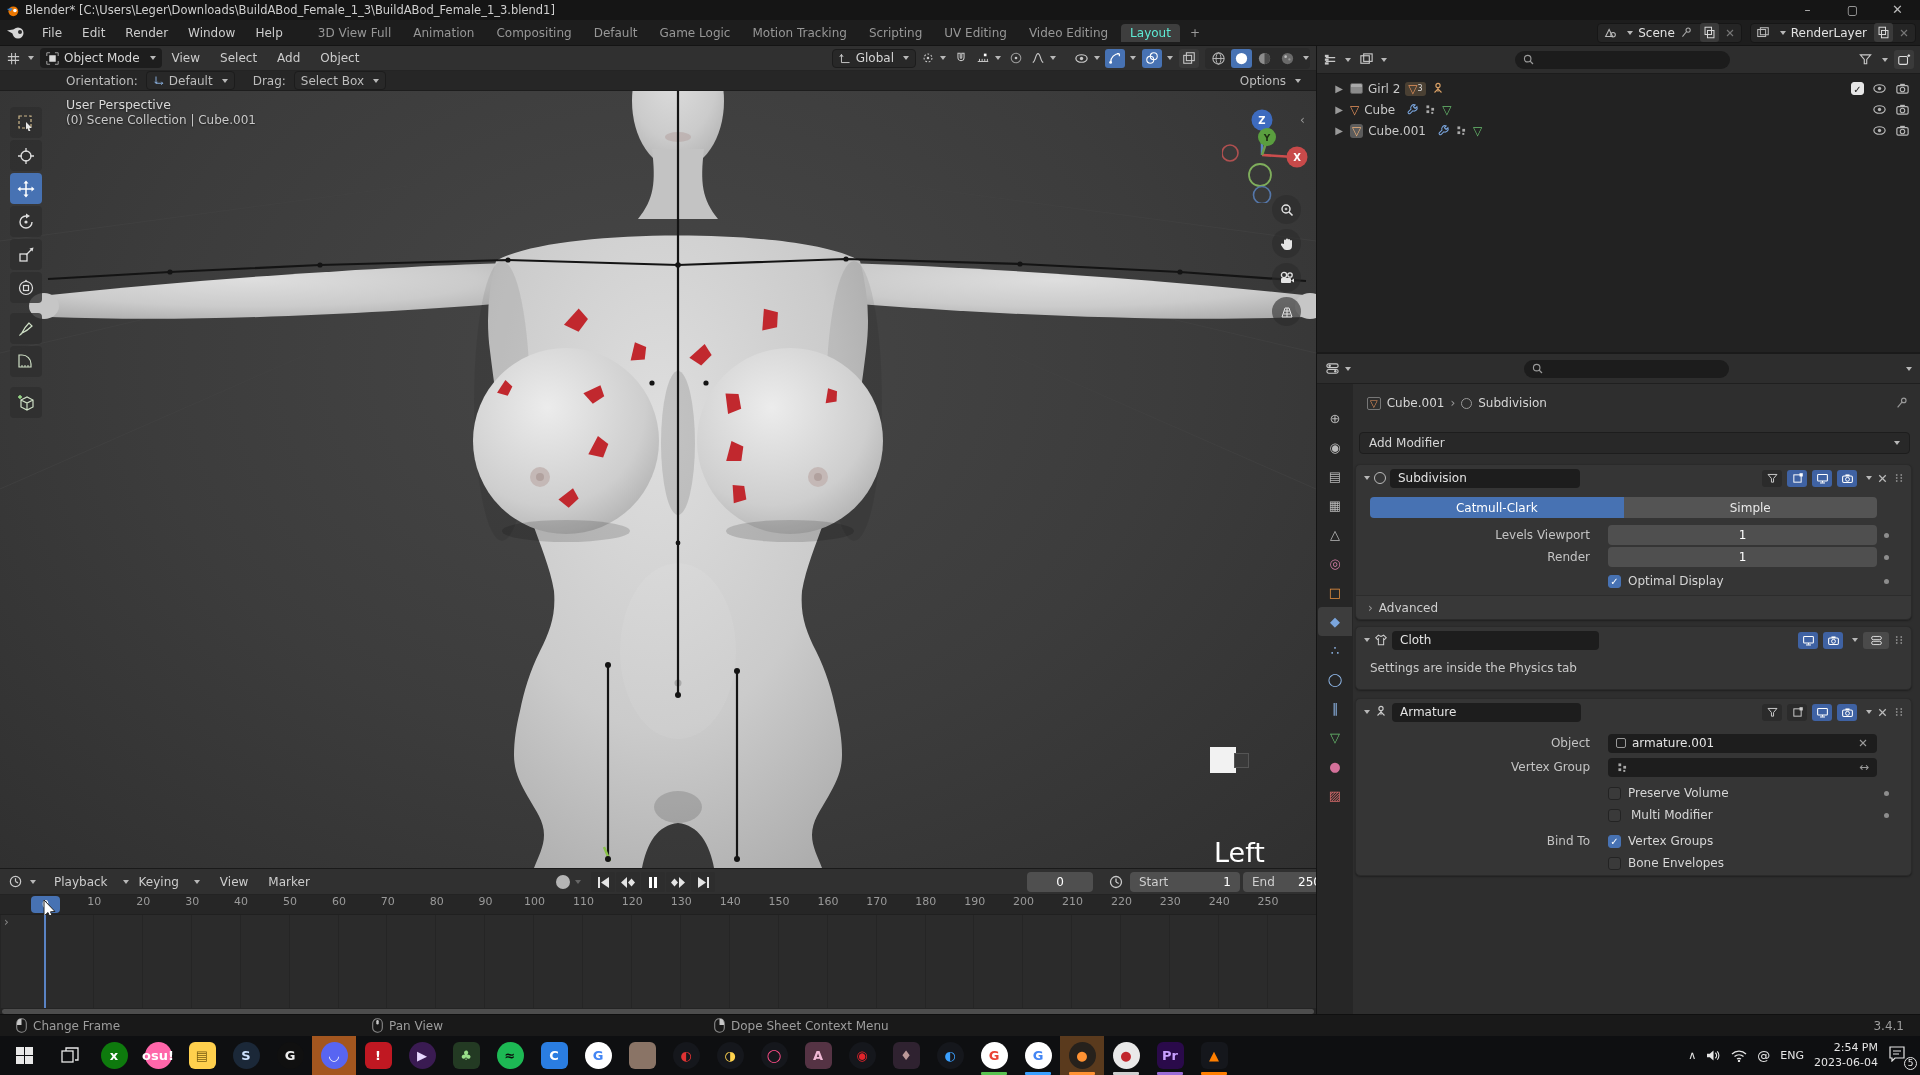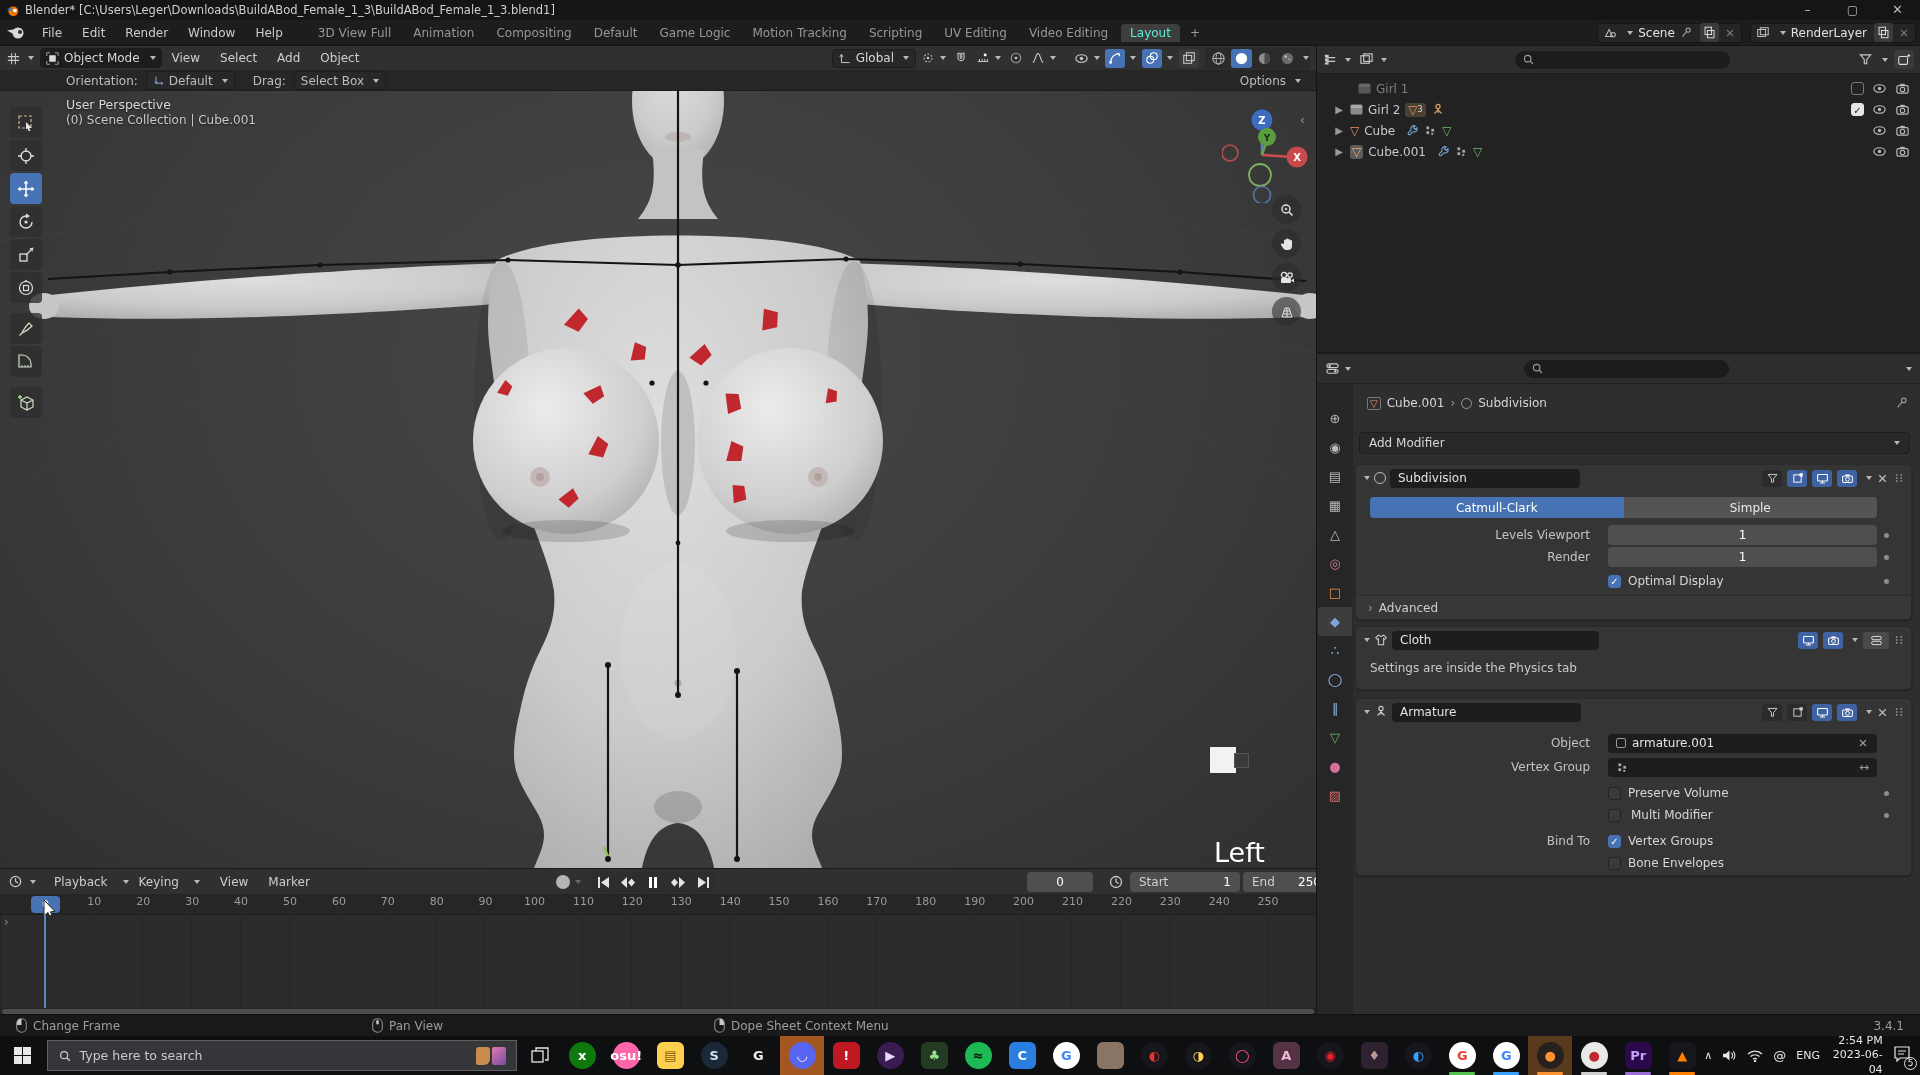--- a/index.html
+++ b/index.html
@@ -730,34 +730,20 @@
       <span class="hbtn">
           <svg width="14" height="14" viewBox="0 0 16 16">
             <rect x="2" y="4" width="10" height="9" rx="1.5" fill="none" stroke="#ddd" stroke-width="1.2"></rect>
             <path d="M12,3 h3 M13.5,1.5 v3" stroke="#ddd" stroke-width="1.3"></path>
           </svg>
         </span>
     </div>
   </div>
   <div style="padding-top:4px">
     <div class="ol-row">
-      <span class="ol-expand" style="margin-left:16px"></span>
-        <span class="colbox" style="opacity:.5"></span>
-      <span class="dim">Girl 1</span>
-      <span class="ol-right">
-        <span class="olcb"></span>
-        <svg width="15" height="15" viewBox="0 0 16 16" color="#b8b8b8">
-            <use href="#i-eye"></use>
-          </svg>
-        <svg width="15" height="15" viewBox="0 0 16 16" color="#b8b8b8">
-            <use href="#i-cam"></use>
-          </svg>
-      </span>
-    </div>
-    <div class="ol-row">
       <span class="ol-expand" style="margin-left:8px">▶</span>
         <span class="colbox"></span>
       <span>Girl 2</span>
       <span style="background:#4a4033;border-radius:3px;padding:0 3px;color:#e8935c;display:flex;align-items:center">▽<sub style="font-size:8px;color:#ddd">3</sub></span>
       <svg width="14" height="14" viewBox="0 0 16 16" color="#d9a066">
           <use href="#i-arm"></use>
         </svg>
       <span class="ol-right">
         <span class="olcb on">✓</span>
         <svg width="15" height="15" viewBox="0 0 16 16" color="#b8b8b8">
@@ -1070,30 +1056,20 @@
 </div>
 
 <div id="taskbar" class="abs">
   <div id="startbtn">
     <svg width="17" height="17" viewBox="0 0 17 17">
         <rect x="0" y="0" width="8" height="8" fill="#e8e8e8"></rect>
         <rect x="9" y="0" width="8" height="8" fill="#e8e8e8"></rect>
         <rect x="0" y="9" width="8" height="8" fill="#e8e8e8"></rect>
         <rect x="9" y="9" width="8" height="8" fill="#e8e8e8"></rect>
       </svg>
-  </div>
-  <div id="tbsearch">
-    <svg width="14" height="14" viewBox="0 0 16 16" color="#c9c9c9">
-        <use href="#i-search"></use>
-      </svg>
-    <span>Type here to search</span>
-    <span style="margin-left:auto;display:flex">
-      <span style="width:14px;height:18px;background:#c98c4e;border-radius:3px 3px 6px 2px;display:inline-block"></span>
-      <span style="width:14px;height:18px;background:linear-gradient(135deg,#e07ab0,#7a4aa0);margin-left:2px;border-radius:2px;display:inline-block"></span>
-    </span>
   </div>
   <div class="tbi">
     <svg width="18" height="18" viewBox="0 0 18 18">
         <rect x="1" y="4" width="11" height="11" fill="none" stroke="#e8e8e8" stroke-width="1.3"></rect>
         <path d="M5,4 V1 h12 v12 h-3" fill="none" stroke="#e8e8e8" stroke-width="1.3"></path>
       </svg>
   </div>
   <div style="display:flex">
 
       <span class="tbi">

